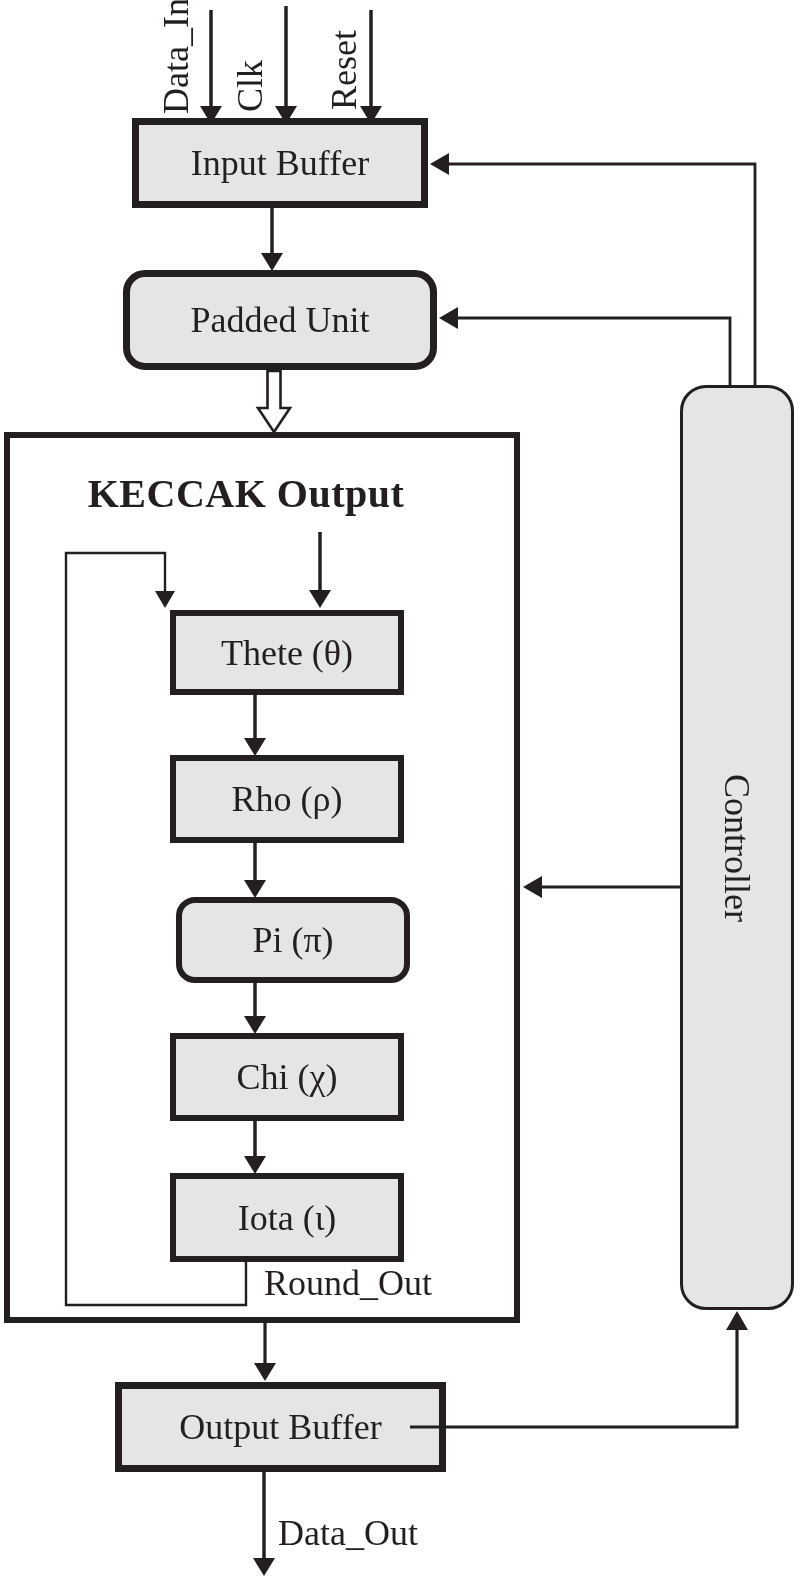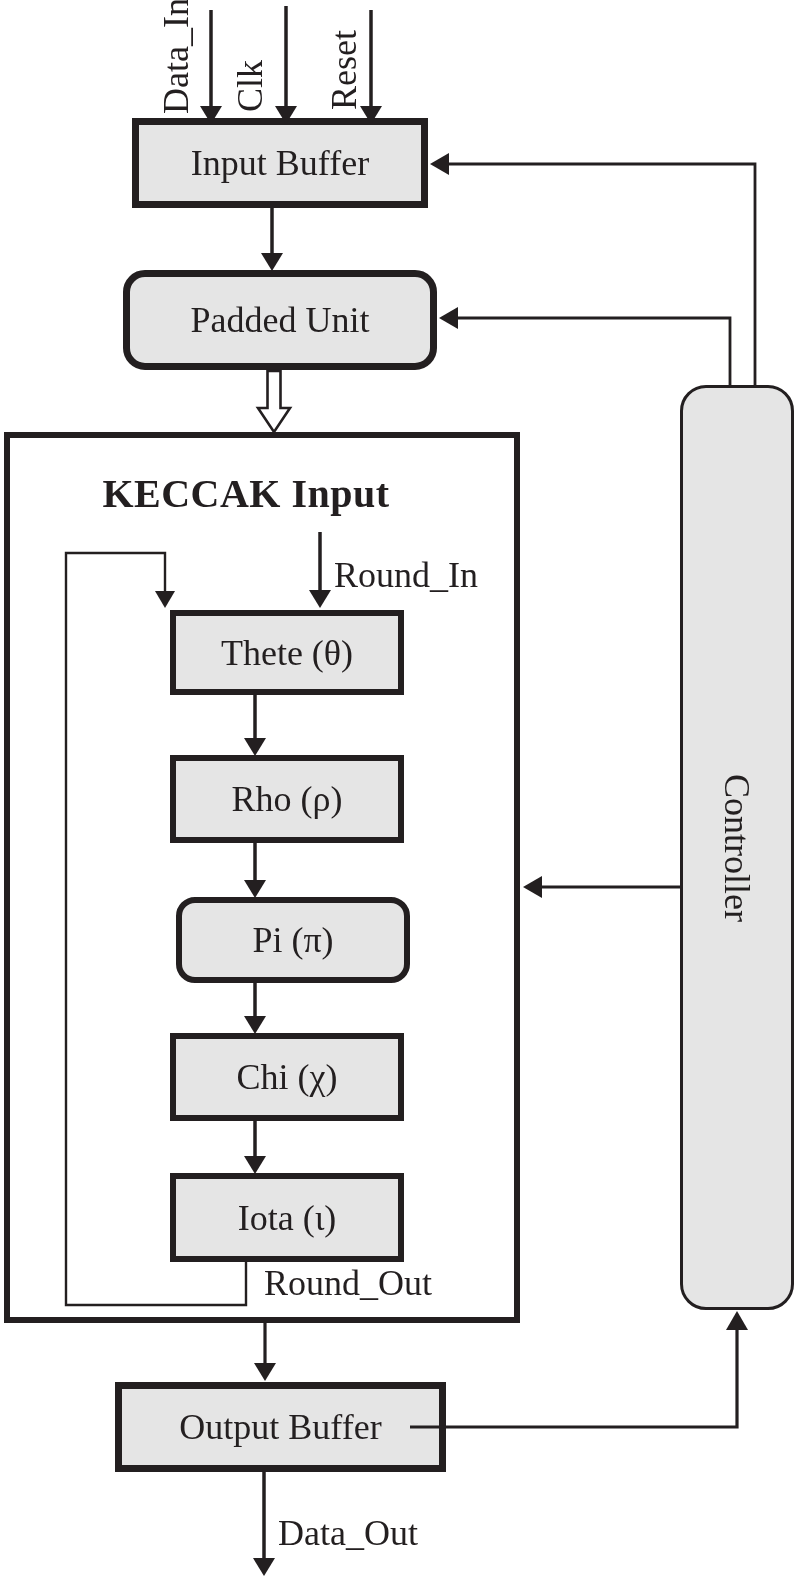--- a/index.html
+++ b/index.html
@@ -43,21 +43,21 @@
 
   <div class="block" style="left:132px; top:118px; width:296px; height:90px;">
     <span>Input Buffer</span>
   </div>
 
   <div class="block rounded" style="left:123px; top:270px; width:314px; height:100px;">
     <span>Padded Unit</span>
   </div>
 
   <div class="block big-frame" style="left:4px; top:432px; width:516px; height:891px; align-items:flex-start;"></div>
-  <div class="diagram-title">KECCAK Input</div>
+  <div class="diagram-title">KECCAK Output</div>
 
   <div class="block inner-block" style="left:138px; top:610px; width:234px; height:85px;">
     <span>Thete (θ)</span>
   </div>
   <div class="block inner-block" style="left:138px; top:755px; width:234px; height:88px;">
     <span>Rho (ρ)</span>
   </div>
   <div class="block inner-block" style="left:144px; top:897px; width:234px; height:86px;border-radius:19px;">
     <span>Pi (π)</span>
   </div>
@@ -73,21 +73,20 @@
   </div>
 
   <div class="block" style="left:115px; top:1382px; width:331px; height:90px;">
     <span>Output Buffer</span>
   </div>
 
   <div class="vlabel rot-ccw" style="left:111px; top:36px;  width:130px; height:40px;">Data_In</div>
   <div class="vlabel rot-ccw" style="left:215px; top:66px;  width:70px;  height:40px;">Clk</div>
   <div class="vlabel rot-ccw" style="left:289px; top:50px;  width:110px; height:40px;">Reset</div>
 
-  <div class="flabel" style="left:334px; top:556px;">Round_In</div>
   <div class="flabel" style="left:264px; top:1264px;">Round_Out</div>
   <div class="flabel" style="left:278px; top:1514px;">Data_Out</div>
 
   <svg class="lines" viewBox="0 0 800 1577">
     <g stroke="#231f20" fill="#231f20">
 
       <g>
         <line x1="211" y1="10" x2="211" y2="107" stroke-width="3.5"></line>
         <polygon points="200,106 222,106 211,124" stroke="none"></polygon>
       </g>

